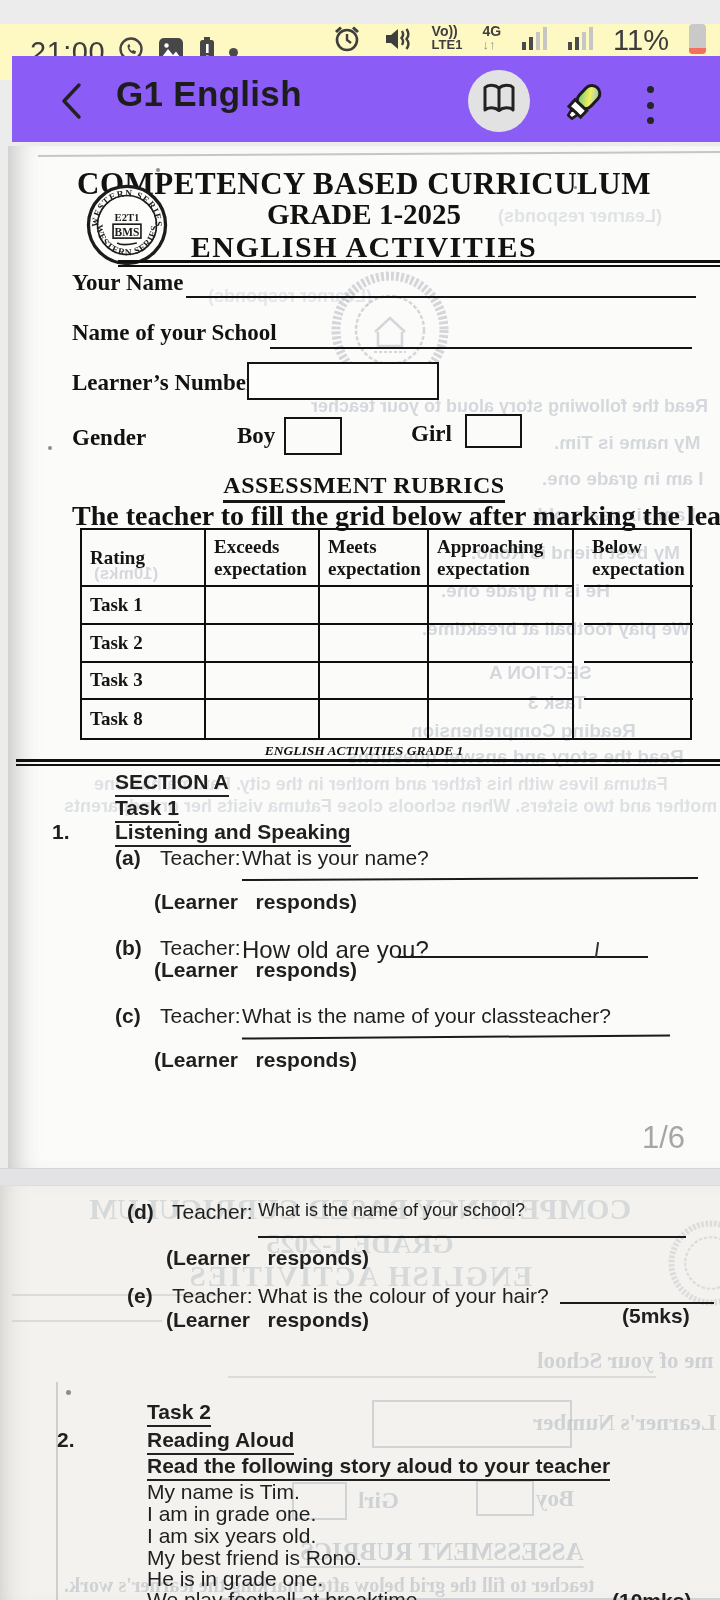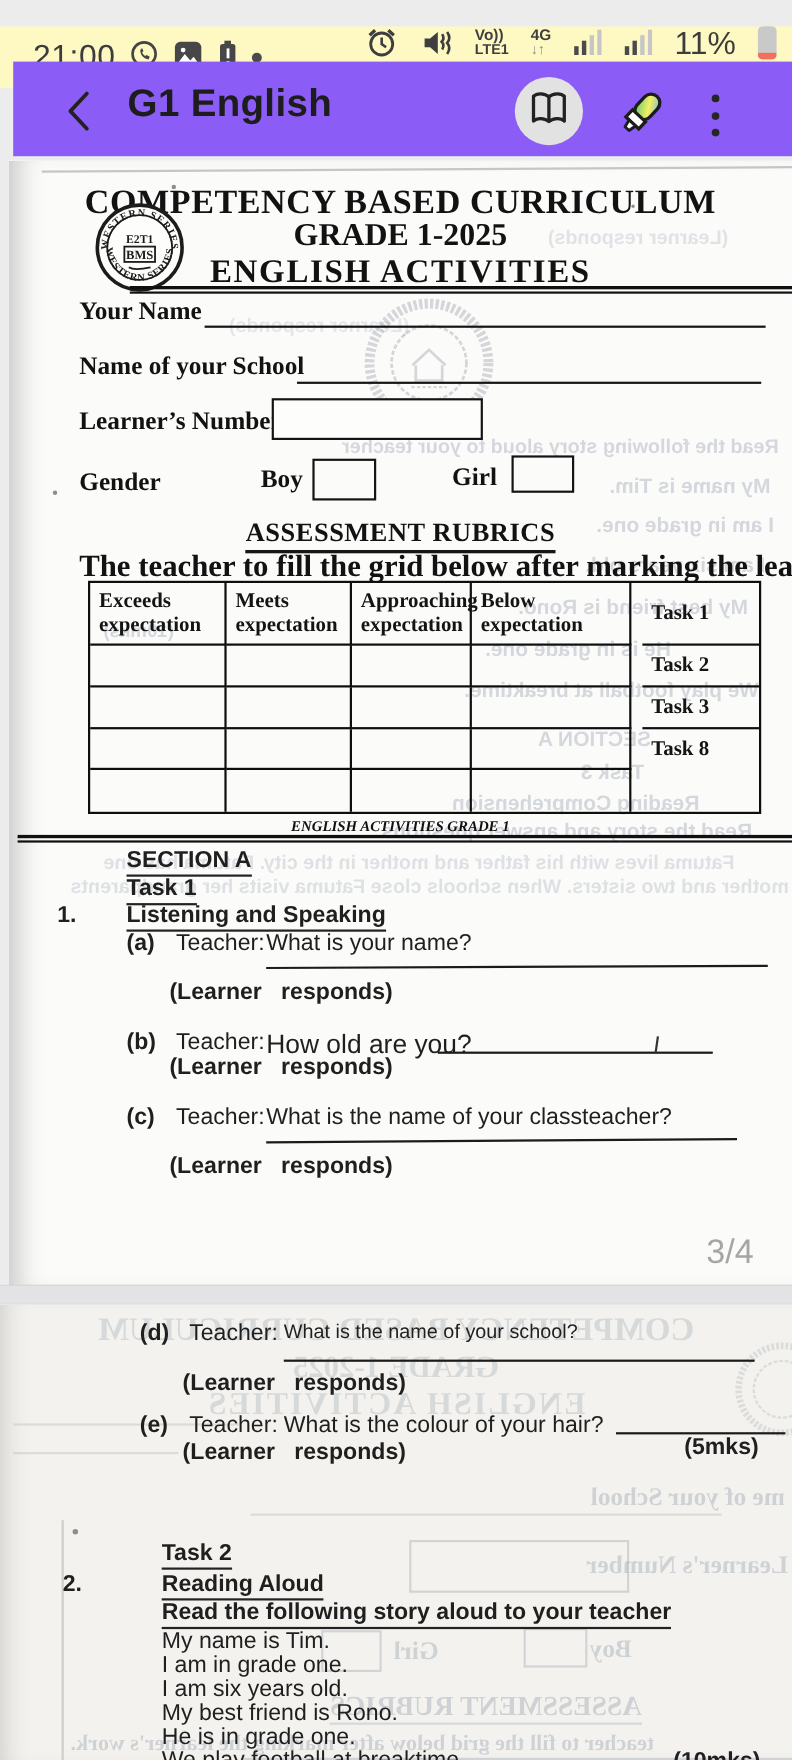--- a/index.html
+++ b/index.html
@@ -264,20 +264,21 @@
       <div class="cbox" style="left:276px; top:271px; width:58px; height:38px;"></div>
       <div class="abs serifB" style="left:403px; top:275px; font-size:23px;">Girl</div>
       <div class="cbox" style="left:457px; top:268px; width:57px; height:34px;"></div>
 
       <div class="abs ctr" style="top:326px;">
         <span class="serifB ublk" style="font-size:24px; letter-spacing:.5px;">ASSESSMENT RUBRICS</span>
       </div>
       <div class="abs serifB" style="left:64px; top:354px; font-size:28px;">The teacher to fill the grid below after marking the learner’s work.</div>
 
       <div class="rtable">
+        <div class="cell">Rating</div>
         <div class="cell" style="white-space:normal;">Exceeds expectation</div>
         <div class="cell" style="white-space:normal;">Meets expectation</div>
         <div class="cell" style="white-space:normal;">Approaching expectation</div>
         <div class="cell" style="white-space:normal;">Below expectation</div>
 
         <div class="cell">Task  1</div>
         <div class="cell"></div>
         <div class="cell"></div>
         <div class="cell"></div>
         <div class="cell"></div>
@@ -322,21 +323,21 @@
       <div class="scanline" style="left:588px; top:796px; width:2px; height:16px; transform:rotate(8deg); background:#333;"></div>
       <div class="abs goth" style="left:146px; top:812px; font-size:21px; font-weight:bold; white-space:pre;">(Learner   responds)</div>
 
       <div class="abs goth" style="left:107px; top:858px; font-size:21px; font-weight:bold;">(c)</div>
       <div class="abs goth" style="left:152px; top:858px; font-size:21px;">Teacher:</div>
       <div class="abs goth" style="left:234px; top:858px; font-size:21px;">What is the name of your classteacher?</div>
       <div class="ansline" style="left:234px; right:50px; top:890px; transform:rotate(-0.4deg);"></div>
       <div class="abs goth" style="left:146px; top:902px; font-size:21px; font-weight:bold; white-space:pre;">(Learner   responds)</div>
     </div>
 
-    <div class="pageindicator">3/4</div>
+    <div class="pageindicator">1/6</div>
 
     <div class="pagegap"></div>
 
     <div class="page page2">
 
       <div class="bl blserif abs ctr" style="top:6px; font-size:30px; opacity:.30;">COMPETENCY BASED CURRICULUM</div>
       <div class="bl blserif abs ctr" style="top:42px; font-size:28px; opacity:.30;">GRADE 1-2025</div>
       <div class="bl blserif abs ctr" style="top:74px; font-size:29px; letter-spacing:2px; opacity:.30;">ENGLISH ACTIVITIES</div>
       <span class="bl blserif" style="right:6px; top:162px; font-size:23px;">me of your School</span>
       <span class="bl blserif" style="right:4px; top:224px; font-size:23px;">Learner's Number</span>

